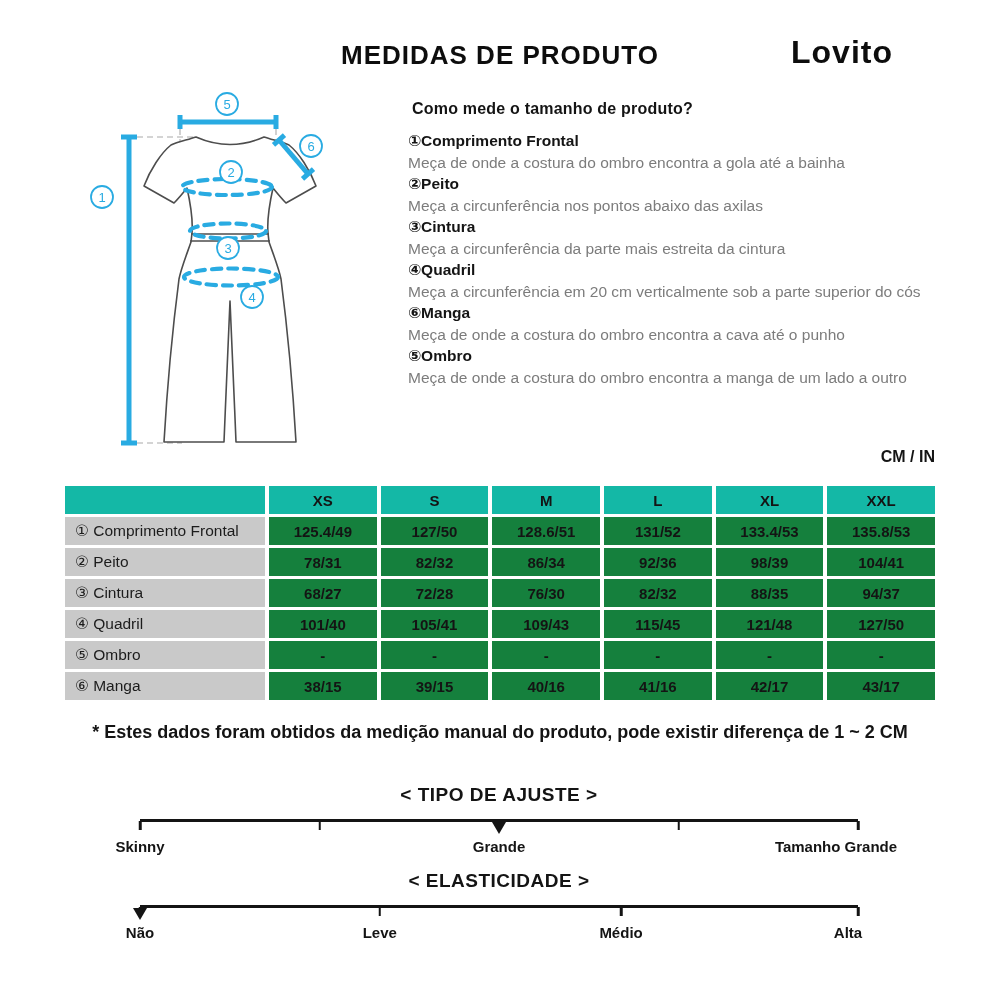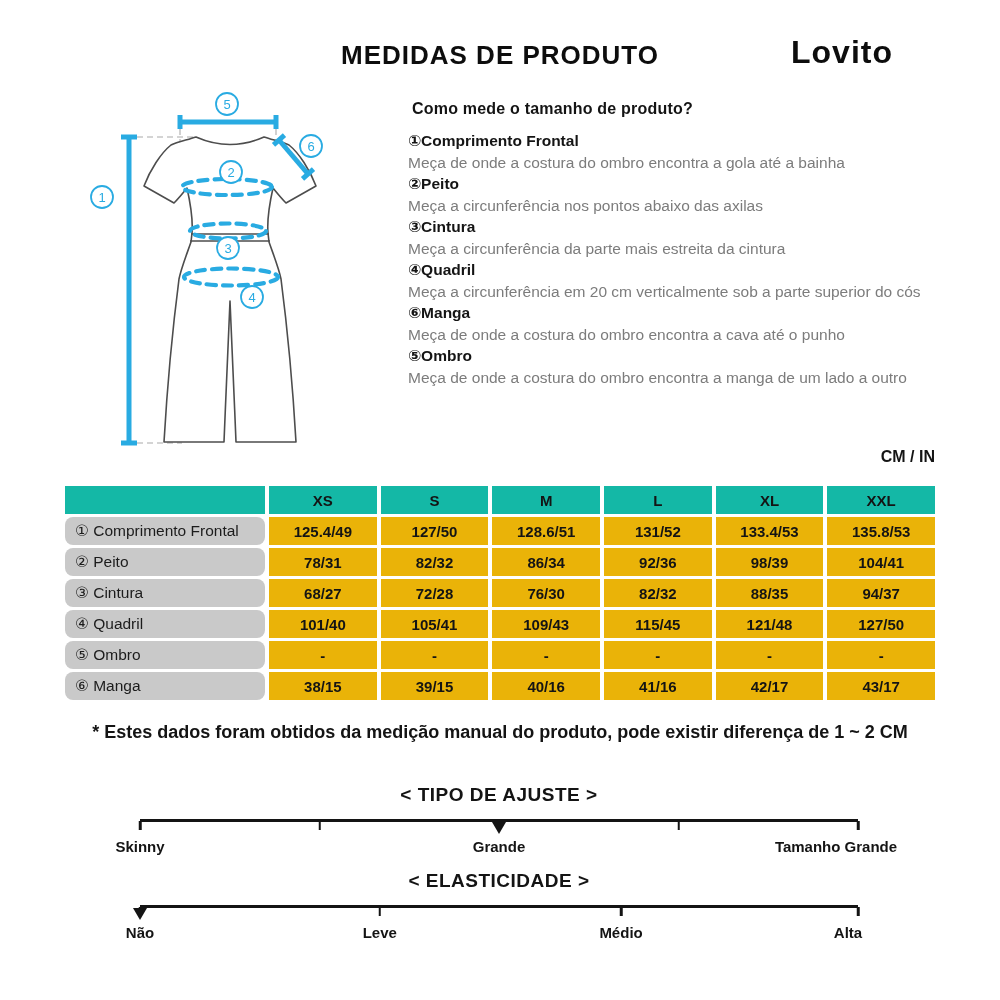--- a/index.html
+++ b/index.html
@@ -36,24 +36,24 @@
     position:absolute;top:486px;left:65px;width:870px;
     display:grid;grid-template-columns:200px repeat(6,1fr);
     column-gap:4px;row-gap:3px;grid-auto-rows:28px;
   }
   .size-table .th{
     background:#14b8a6;display:flex;align-items:center;justify-content:center;
     font-size:15px;font-weight:700;color:#141414;
   }
   .size-table .tl{
     background:#c9c9c9;display:flex;align-items:center;justify-content:flex-start;
-    padding-left:10px;font-size:15.5px;font-weight:400;color:#1c1c1c;border-radius:8px;
+    padding-left:10px;font-size:15.5px;font-weight:400;color:#1c1c1c;
   }
   .size-table .tv{
-    background:#eab308;display:flex;align-items:center;justify-content:center;
+    background:#15803d;display:flex;align-items:center;justify-content:center;
     font-size:15px;font-weight:700;color:#141414;
   }
   
   .footnote{
     position:absolute;top:722px;left:0;width:1000px;text-align:center;
     font-size:18px;font-weight:700;color:#141414;
   }
   
   .scale{position:absolute;left:140px;width:718px;}
   .scale-fit{top:784px;}

